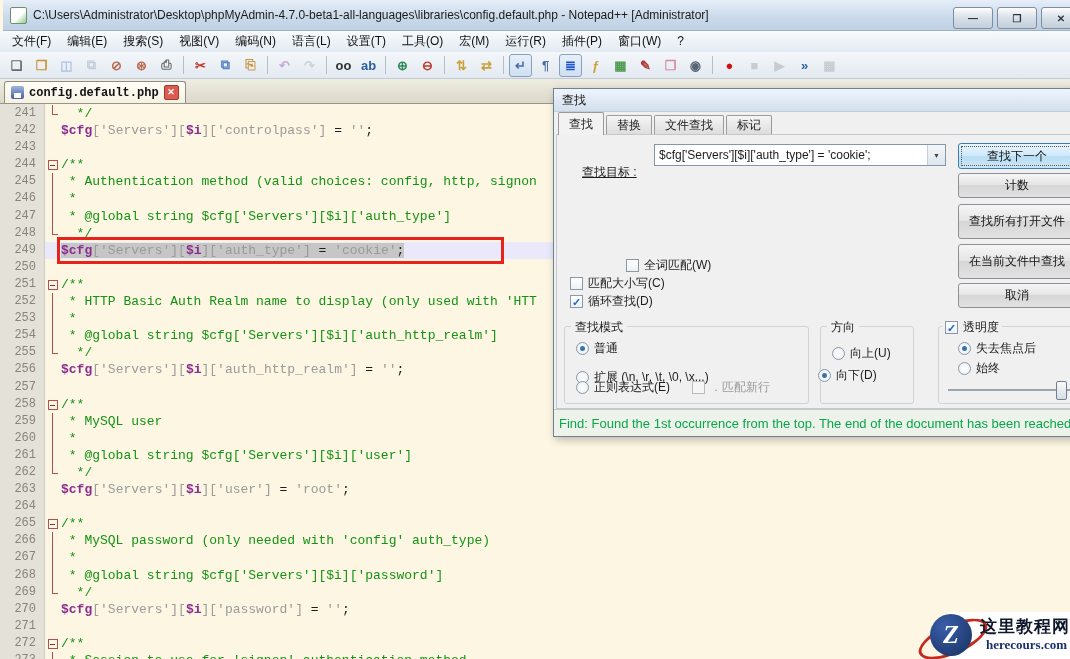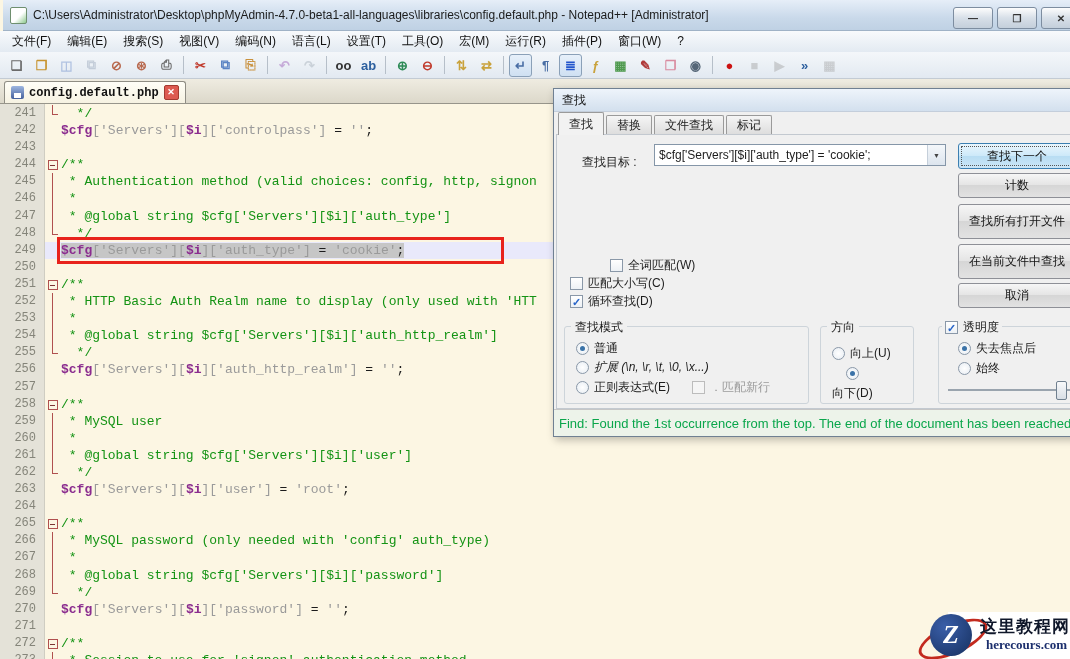--- a/index.html
+++ b/index.html
@@ -68,21 +68,21 @@
   
   .dialog{position:absolute;left:553px;top:88px;width:546px;height:349px;background:#f0f0f0;
     border:1px solid #708092;box-shadow:2px 3px 8px rgba(0,0,0,.25);box-sizing:border-box;font-size:12px;color:#1c1c1c;}
   .dlg-title{height:22px;background:linear-gradient(#eef4fb,#d3e0ee);border-bottom:1px solid #c4cedb;
     line-height:22px;padding-left:8px;font-size:12px;color:#111;}
   .dlg-tabs{position:absolute;left:4px;top:24px;height:22px;display:flex;align-items:flex-end;}
   .dtab{height:19px;line-height:19px;padding:0 10px;margin-right:2px;border:1px solid #9a9a9a;border-bottom:none;
     border-radius:2px 2px 0 0;background:linear-gradient(#f5f5f5,#dcdcdc);}
   .dtab.active{height:22px;line-height:22px;background:#f2f2f2;position:relative;z-index:2;}
   .dlg-page{position:absolute;left:2px;top:45px;right:2px;height:273px;border:1px solid #c3c9d0;background:#f0f0f0;}
-  .fld-label{position:absolute;left:28px;top:65px;}
+  .fld-label{position:absolute;left:28px;top:75px;text-decoration:underline;}
   .combo{position:absolute;left:100px;top:55px;width:292px;height:22px;background:#fff;border:1px solid #8596a8;
     display:flex;align-items:center;box-sizing:border-box;}
   .combo-text{flex:1;padding-left:4px;font-size:12px;white-space:nowrap;overflow:hidden;}
   .combo-arrow{width:17px;height:100%;border-left:1px solid #c5cfda;background:linear-gradient(#f4f7fa,#dde5ee);
     display:flex;align-items:center;justify-content:center;font-size:7px;color:#444;}
   .dbtn{position:absolute;left:404px;width:118px;border:1px solid #8e9097;border-radius:3px;
     background:linear-gradient(#f6f6f6,#e4e4e4 49%,#d6d6d6 50%,#e2e2e2);text-align:center;font-size:12px;color:#111;
     display:flex;align-items:center;justify-content:center;box-sizing:border-box;}
   .dbtn.default{border:1px solid #3c7fb1;background:linear-gradient(#eaf6fd,#cde9f9 49%,#b8ddf3 50%,#cbe6f7);
     outline:1px dotted #555;outline-offset:-4px;}
@@ -312,61 +312,61 @@
       <span class="combo-text">$cfg['Servers'][$i]['auth_type'] = 'cookie';</span>
       <span class="combo-arrow">▼</span>
     </div>
 
     <div class="dbtn default" style="top:54px;height:26px;">查找下一个</div>
     <div class="dbtn" style="top:84px;height:25px;">计数</div>
     <div class="dbtn" style="top:115px;height:35px;">查找所有打开文件</div>
     <div class="dbtn" style="top:155px;height:35px;">在当前文件中查找</div>
     <div class="dbtn" style="top:194px;height:25px;">取消</div>
 
-    <div class="chk" style="left:16px;top:168px;padding-left:40px;">
+    <div class="chk" style="left:32px;top:168px;padding-left:40px;">
       <span class="box"></span>
       <span>全词匹配(W)</span>
     </div>
     <div class="chk" style="left:16px;top:186px;">
       <span class="box"></span>
       <span>匹配大小写(C)</span>
     </div>
     <div class="chk on" style="left:16px;top:204px;">
       <span class="box">✓</span>
       <span>循环查找(D)</span>
     </div>
 
     <div class="group" style="left:10px;top:237px;width:243px;height:76px;">
       <span class="glabel">查找模式</span>
     </div>
     <div class="radio on" style="left:22px;top:251px;text-align:right;">
       <span class="dot"></span>
       <span>普通</span>
     </div>
-    <div class="radio" style="left:22px;top:270px;font-style:italic;">
+    <div class="radio" style="left:22px;top:280px;">
       <span class="dot"></span>
       <span>扩展 (\n, \r, \t, \0, \x...)</span>
     </div>
     <div class="radio" style="left:22px;top:290px;">
       <span class="dot"></span>
       <span>正则表达式(E)</span>
     </div>
     <div class="chk dis" style="left:138px;top:290px;">
       <span class="box"></span>
       <span>．匹配新行</span>
     </div>
 
     <div class="group" style="left:266px;top:237px;width:92px;height:76px;">
       <span class="glabel">方向</span>
     </div>
     <div class="radio" style="left:278px;top:256px;">
       <span class="dot"></span>
       <span>向上(U)</span>
     </div>
-    <div class="radio on" style="left:278px;top:278px;flex-direction:column;">
+    <div class="radio on" style="left:264px;top:278px;">
       <span class="dot"></span>
       <span>向下(D)</span>
     </div>
 
     <div class="group" style="left:384px;top:237px;width:158px;height:76px;"></div>
     <div class="chk on" style="left:388px;top:230px;background:#f0f0f0;padding:0 3px;">
       <span class="box">✓</span>
       <span>透明度</span>
     </div>
     <div class="radio on" style="left:404px;top:251px;">

